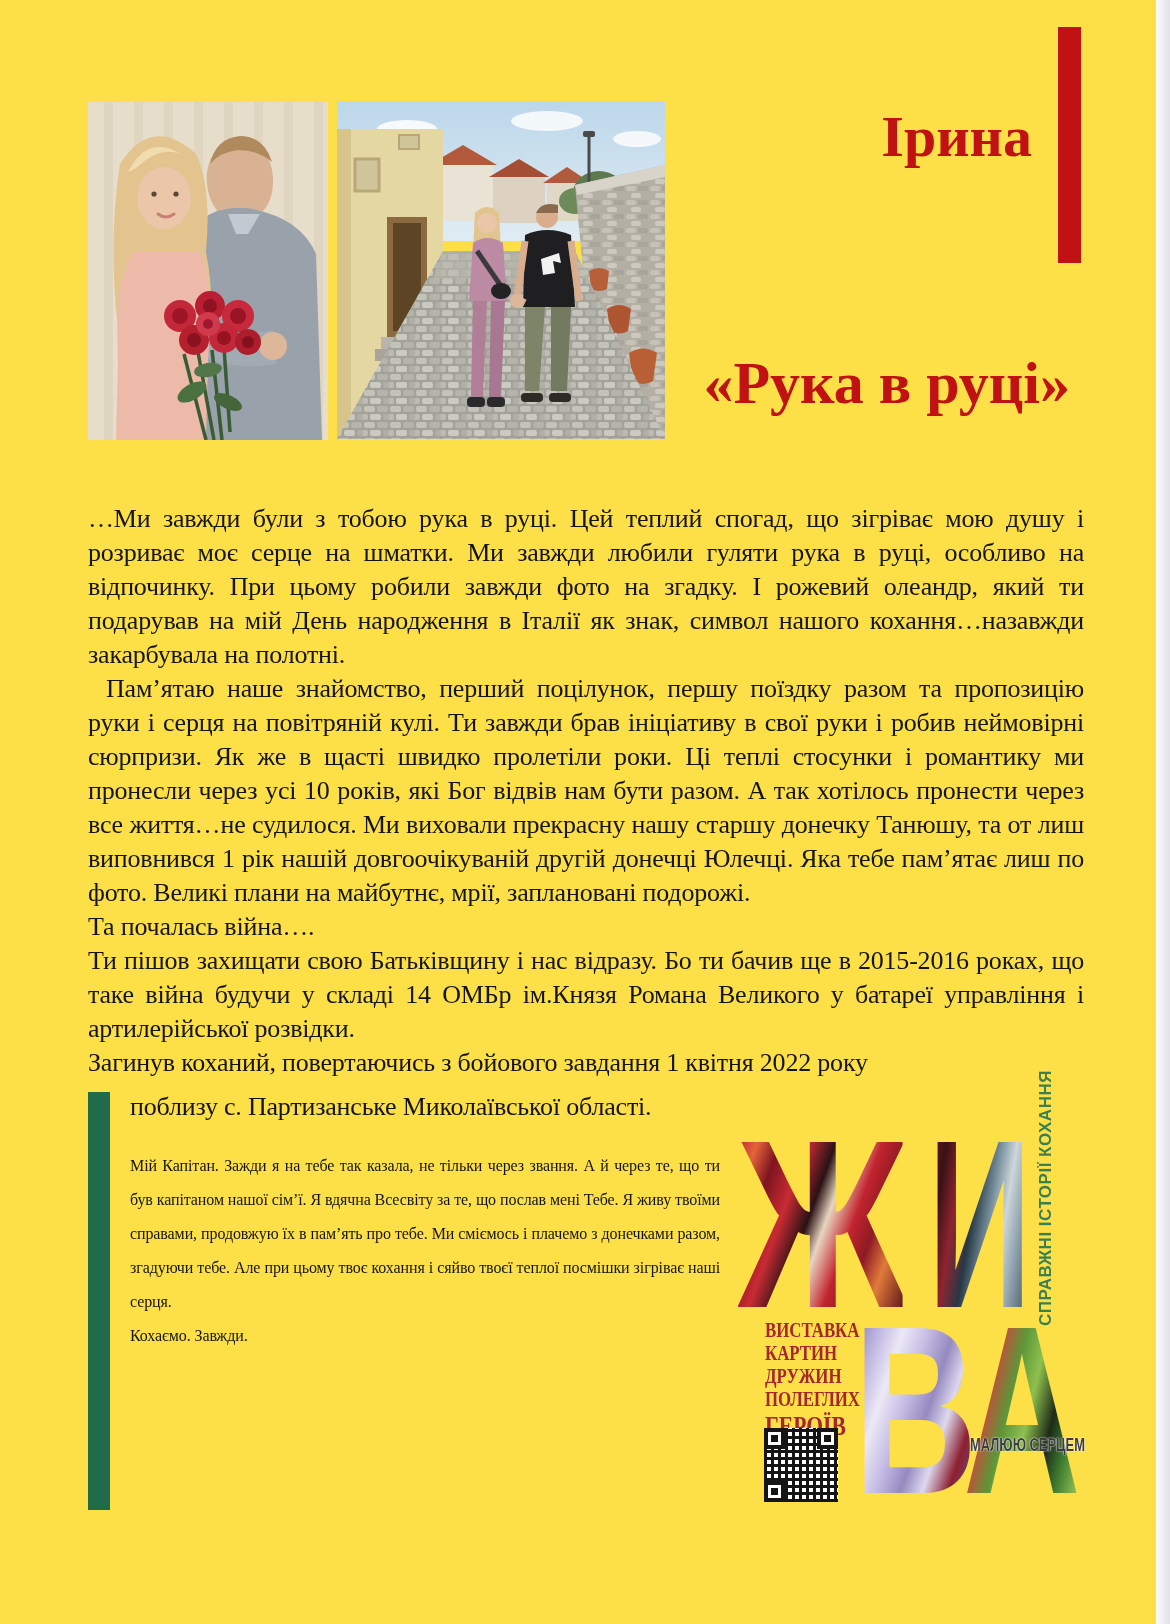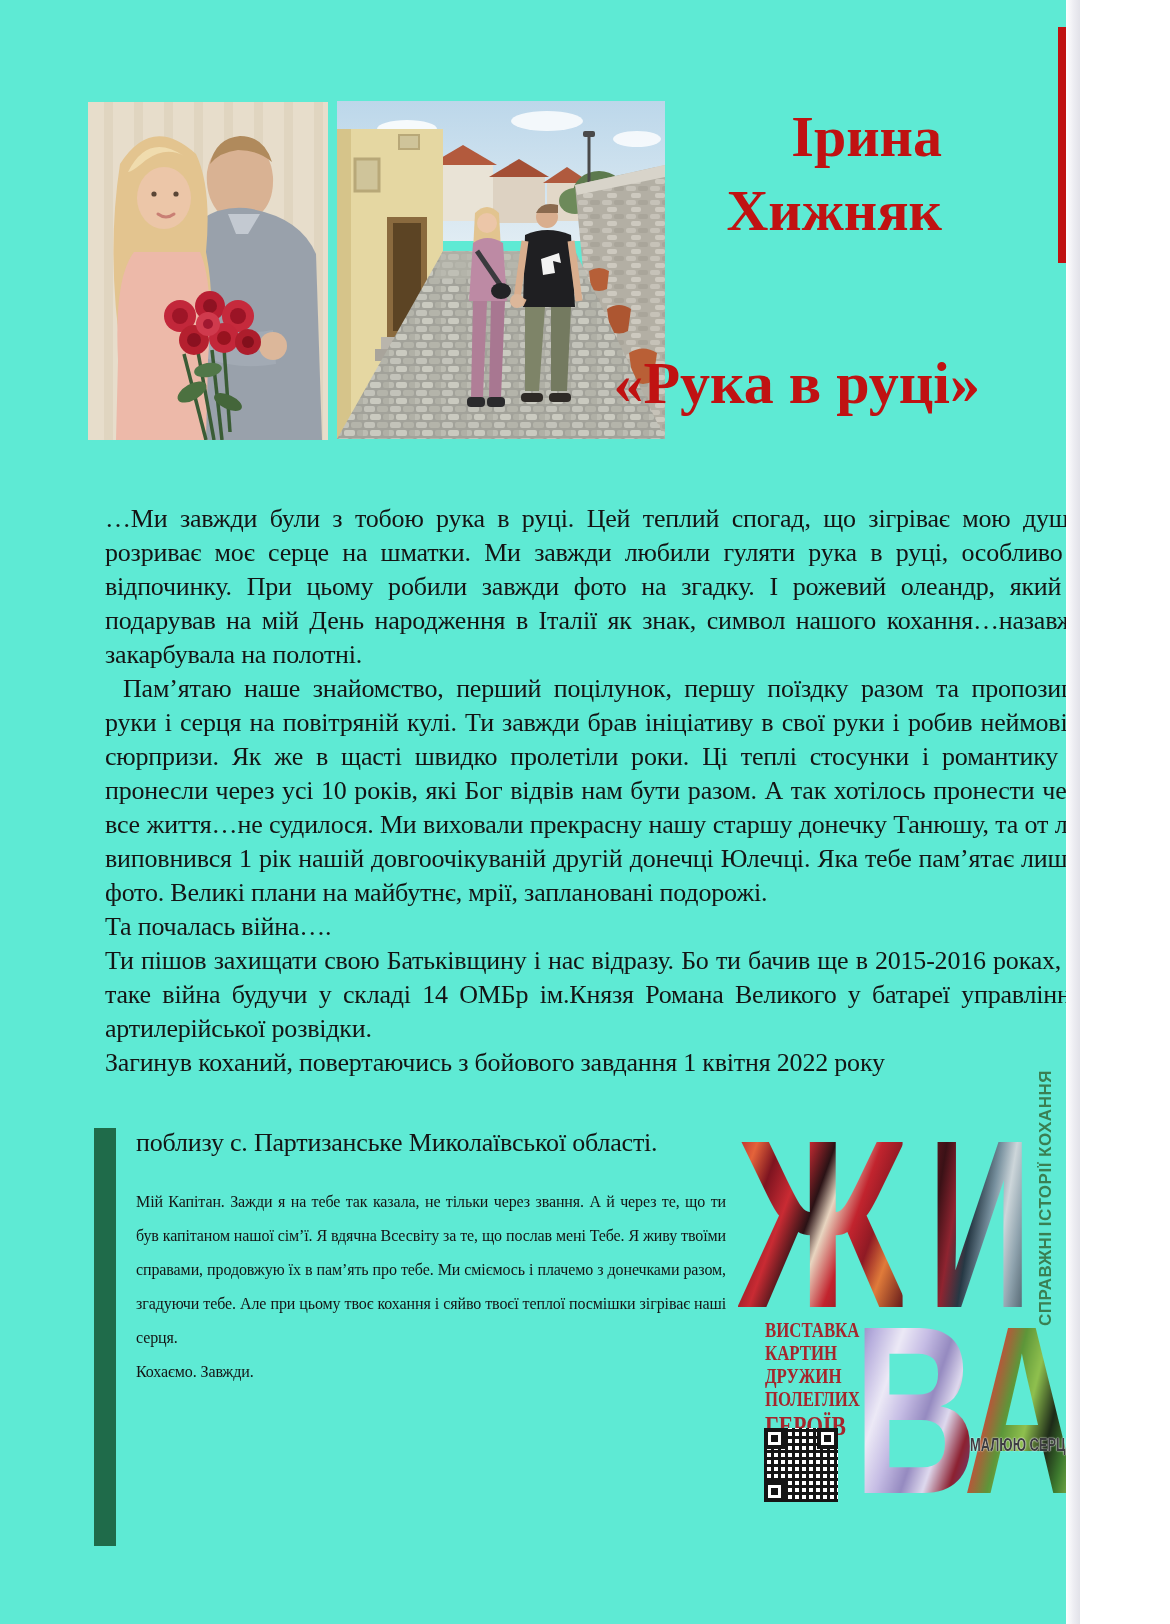--- a/index.html
+++ b/index.html
@@ -1,18 +1,18 @@
 <!DOCTYPE html>
 <html lang="uk"><head>
 <meta charset="utf-8">
 <style>
   * { margin:0; padding:0; box-sizing:border-box; }
   html,body { background:#ffffff; }
   .page {
-    position:relative; width:1080px; height:1624px; background:#5eead4;
+    position:relative; width:1170px; height:1624px; background:#fde047;
     overflow:hidden; font-family:"Liberation Serif", serif; color:#141414;
   }
   
   .edge {
     position:absolute; right:0; top:0; width:14px; height:100%;
     background:linear-gradient(90deg, #ffffff 0%, #ededf2 55%, #e2e2e9 100%);
   }
 
   
   .photo { position:absolute; overflow:hidden; }
@@ -27,28 +27,28 @@
     font-family:"Liberation Serif", serif;
   }
   .red-bar { position:absolute; left:1058px; top:27px; width:23px; height:236px; background:#c01212; }
   .story-title {
     position:absolute; right:100px; top:350px; 
     color:#c01212; font-weight:700; font-size:60px; line-height:66px;
     font-family:"Liberation Serif", serif; white-space:nowrap;
   }
 
   
-  .body-text { position:absolute; left:88px; top:502px; width:996px;margin-left:17px; }
+  .body-text { position:absolute; left:88px; top:502px; width:996px; }
   .body-text p {
     font-size:26px; line-height:34px; text-align:justify; letter-spacing:-0.2px;
   }
   .body-text p.indent { text-indent:18px; }
 
   
-  .quote-section { position:absolute; left:88px; top:1126px; width:632px;margin-left:6px; }
+  .quote-section { position:absolute; left:88px; top:1090px; width:632px; }
   .green-bar { position:absolute; left:0; top:2px; width:22px; height:418px; background:#1f6b4a; }
   .quote-content { margin-left:42px; }
   .quote-content .loc { font-size:26px; line-height:34px; letter-spacing:-0.2px; }
   .quote-content .q { font-size:16px; line-height:34px; text-align:justify; letter-spacing:-0.1px; }
   .quote-content .q.first { margin-top:25px; }
 
   
   .poster { position:absolute; left:718px; top:1118px; width:370px; height:404px; }
   .L {
     position:absolute; font-family:"Liberation Sans", sans-serif; font-weight:700;
@@ -233,21 +233,20 @@
         <path d="M214,206 L234,206 L230,290 L214,290 Z" fill="#747a60"></path>
         <rect x="184" y="292" width="22" height="9" rx="4" fill="#2e2a26"></rect>
         <rect x="212" y="292" width="22" height="9" rx="4" fill="#2e2a26"></rect>
         <circle cx="180" cy="200" r="7" fill="#dcb79a"></circle>
       </g>
     </svg>
   </div>
 
   <div class="name-block">
     <div>Ірина</div>
-    <div>Хижняк</div>
   </div>
   <div class="red-bar"></div>
   <div class="story-title">«Рука в руці»</div>
 
   <div class="body-text">
     <p>…Ми завжди були з тобою рука в руці. Цей теплий спогад, що зігріває мою душу і розриває моє серце на шматки. Ми завжди любили гуляти рука в руці, особливо на відпочинку. При цьому робили завжди фото на згадку. І рожевий олеандр, який ти подарував на мій День народження в Італії як знак, символ нашого кохання…назавжди закарбувала на полотні.</p>
     <p class="indent">Пам’ятаю наше знайомство, перший поцілунок, першу поїздку разом та пропозицію руки і серця на повітряній кулі. Ти завжди брав ініціативу в свої руки і робив неймовірні сюрпризи. Як же в щасті швидко пролетіли роки. Ці теплі стосунки і романтику ми пронесли через усі 10 років, які Бог відвів нам бути разом. А так хотілось пронести через все життя…не судилося. Ми виховали прекрасну нашу старшу донечку Танюшу, та от лиш виповнився 1 рік нашій довгоочікуваній другій донечці Юлечці. Яка тебе пам’ятає лиш по фото. Великі плани на майбутнє, мрії, заплановані подорожі.</p>
     <p>Та почалась війна….</p>
     <p>Ти пішов захищати свою Батьківщину і нас відразу. Бо ти бачив ще в 2015-2016 роках, що таке війна будучи у складі 14 ОМБр ім.Князя Романа Великого у батареї управління і артилерійської розвідки.</p>
     <p>Загинув коханий, повертаючись з бойового завдання 1 квітня 2022 року</p>

